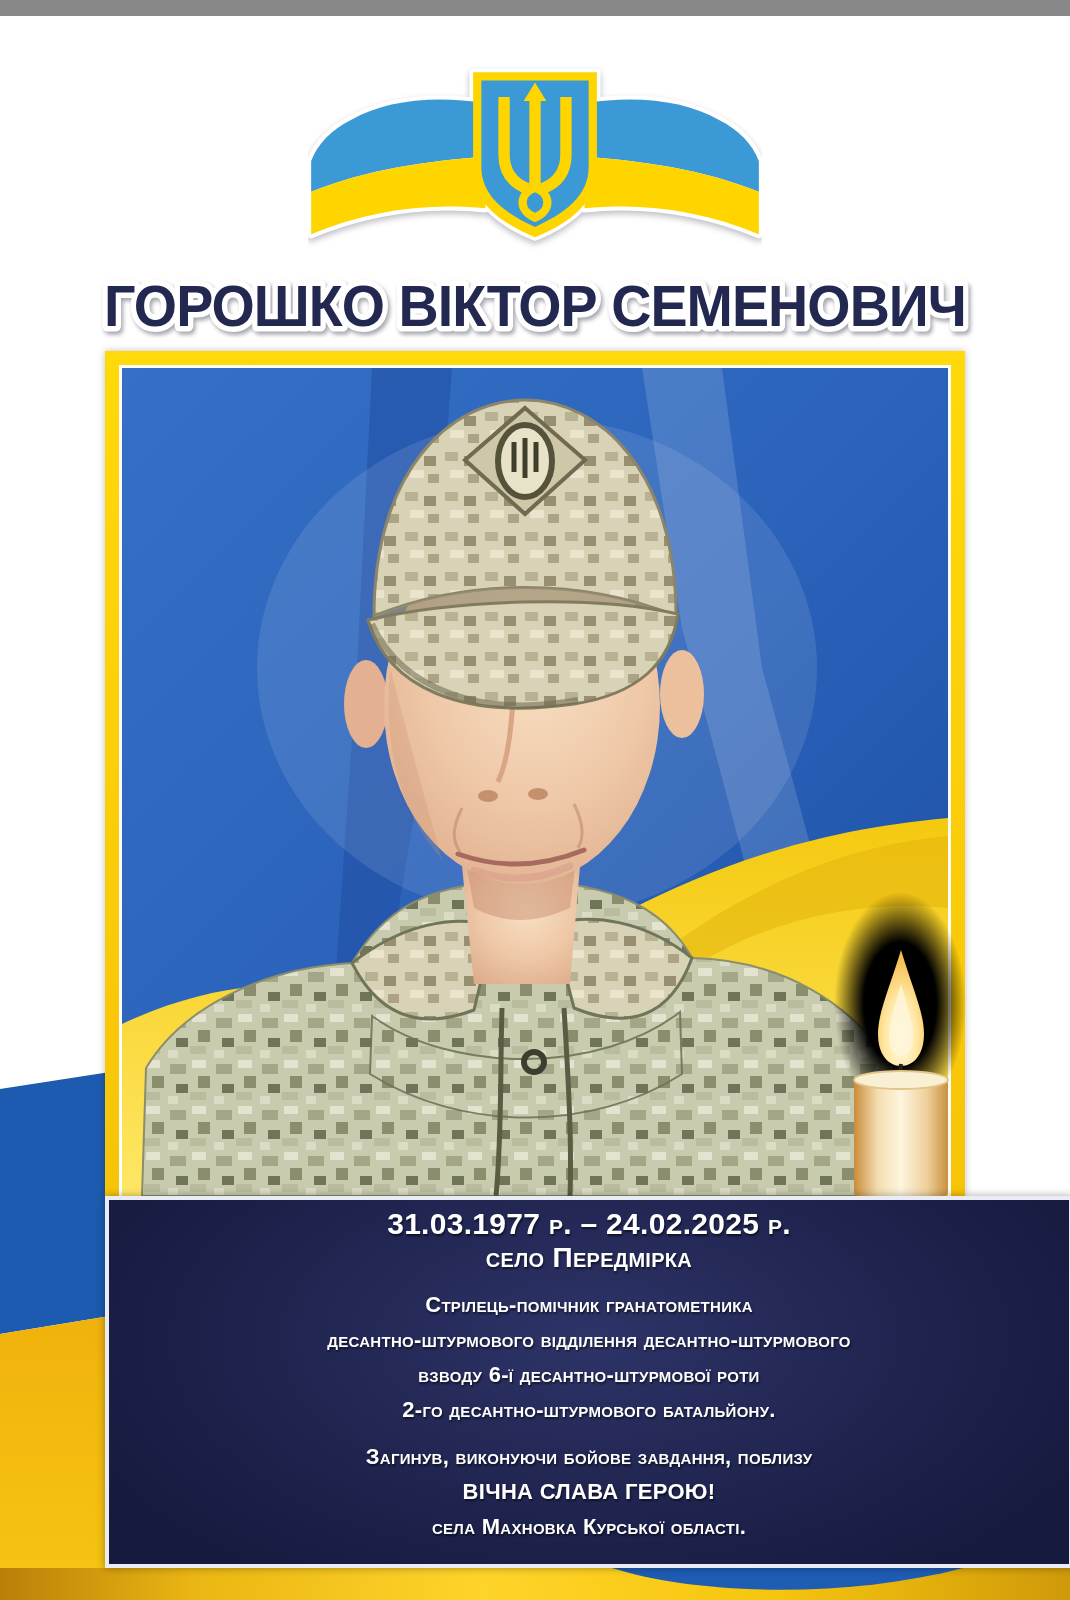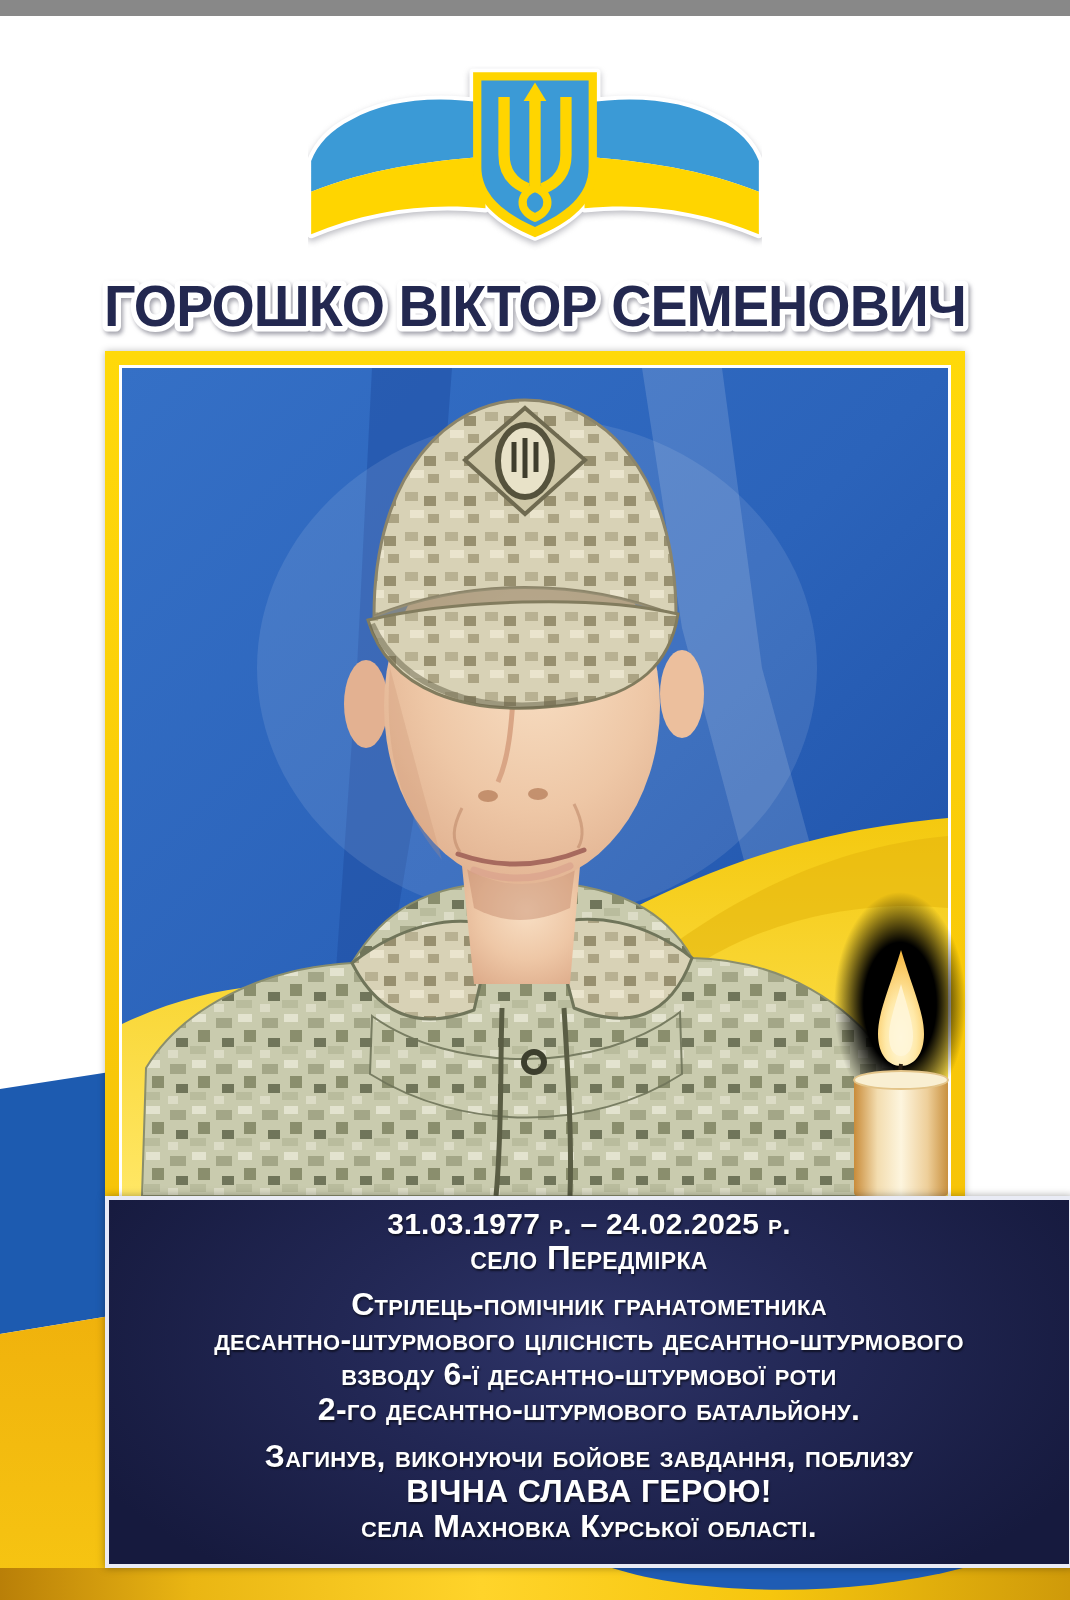--- a/index.html
+++ b/index.html
@@ -40,23 +40,23 @@
     background:radial-gradient(ellipse 560px 300px at 50% 38%,#2e3468 0%,#222754 45%,#161a3e 100%);
     color:#ffffff;text-align:center;overflow:hidden;
     box-shadow:0 0 8px rgba(0,0,0,.35);
   }
   .info-box .line{
     font-weight:bold;font-variant:small-caps;letter-spacing:.3px;
     text-shadow:1px 2px 2px rgba(0,0,0,.55);
     white-space:nowrap;
   }
   .dates-line{font-size:30px;line-height:35px;margin-top:6px;}
-  .birthplace-line{font-size:33px;line-height:34px;}
+  .birthplace-line{font-size:28px;line-height:34px;}
   .service-block{margin-top:12px;}
-  .service-block .line,.tribute-block .line{font-size:32px;line-height:35px;}
+  .service-block .line,.tribute-block .line{font-size:22px;line-height:35px;}
   .tribute-block{margin-top:12px;}
 </style>
 </head>
 <body>
 
 <div class="poster">
 
   <svg class="abs bg-decor" viewBox="0 0 1070 1600" aria-hidden="true">
     <defs>
       <linearGradient id="goldband" x1="0" y1="0" x2="1" y2="0">
@@ -236,21 +236,21 @@
     <path d="M73,192 L71,208" stroke="#2a1f12" stroke-width="4"></path>
     <rect x="26" y="208" width="94" height="116" rx="4" fill="url(#wax)"></rect>
     <ellipse cx="73" cy="208" rx="47" ry="9" fill="#f9efd2" stroke="#e3c489" stroke-width="2"></ellipse>
   </svg>
 
   <div class="abs info-box">
     <div class="line dates-line">31.03.1977 р. – 24.02.2025 р.</div>
     <div class="line birthplace-line">село Передмірка</div>
     <div class="service-block">
       <div class="line">Стрілець-помічник гранатометника</div>
-      <div class="line">десантно-штурмового цілісність десантно-штурмового</div>
+      <div class="line">десантно-штурмового відділення десантно-штурмового</div>
       <div class="line">взводу 6-ї десантно-штурмової роти</div>
       <div class="line">2-го десантно-штурмового батальйону.</div>
     </div>
     <div class="tribute-block">
       <div class="line">Загинув, виконуючи бойове завдання, поблизу</div>
       <div class="line">ВІЧНА СЛАВА ГЕРОЮ!</div>
       <div class="line">села Махновка Курської області.</div>
     </div>
   </div>
 

